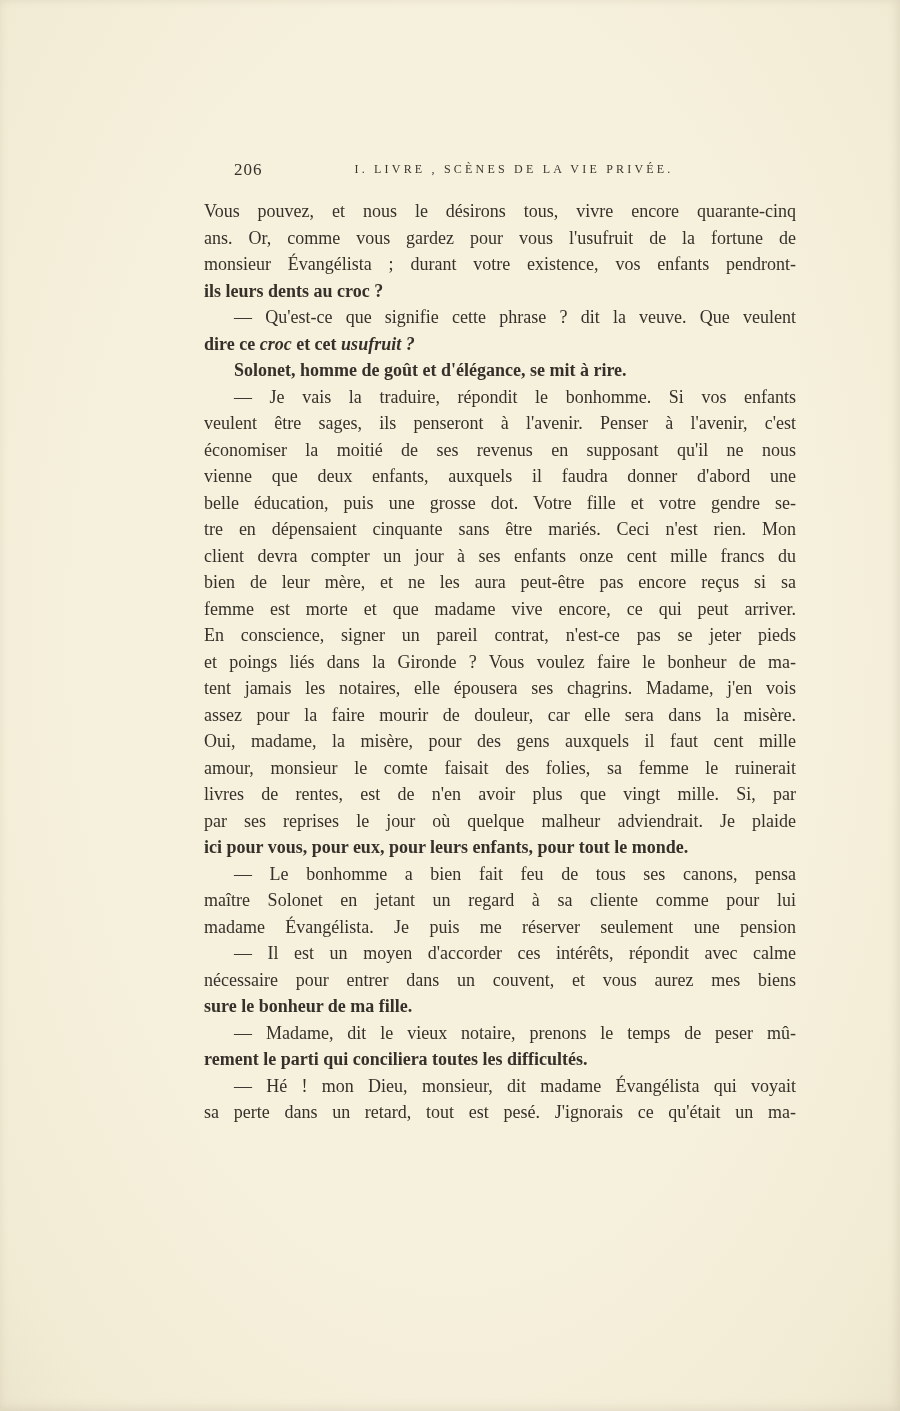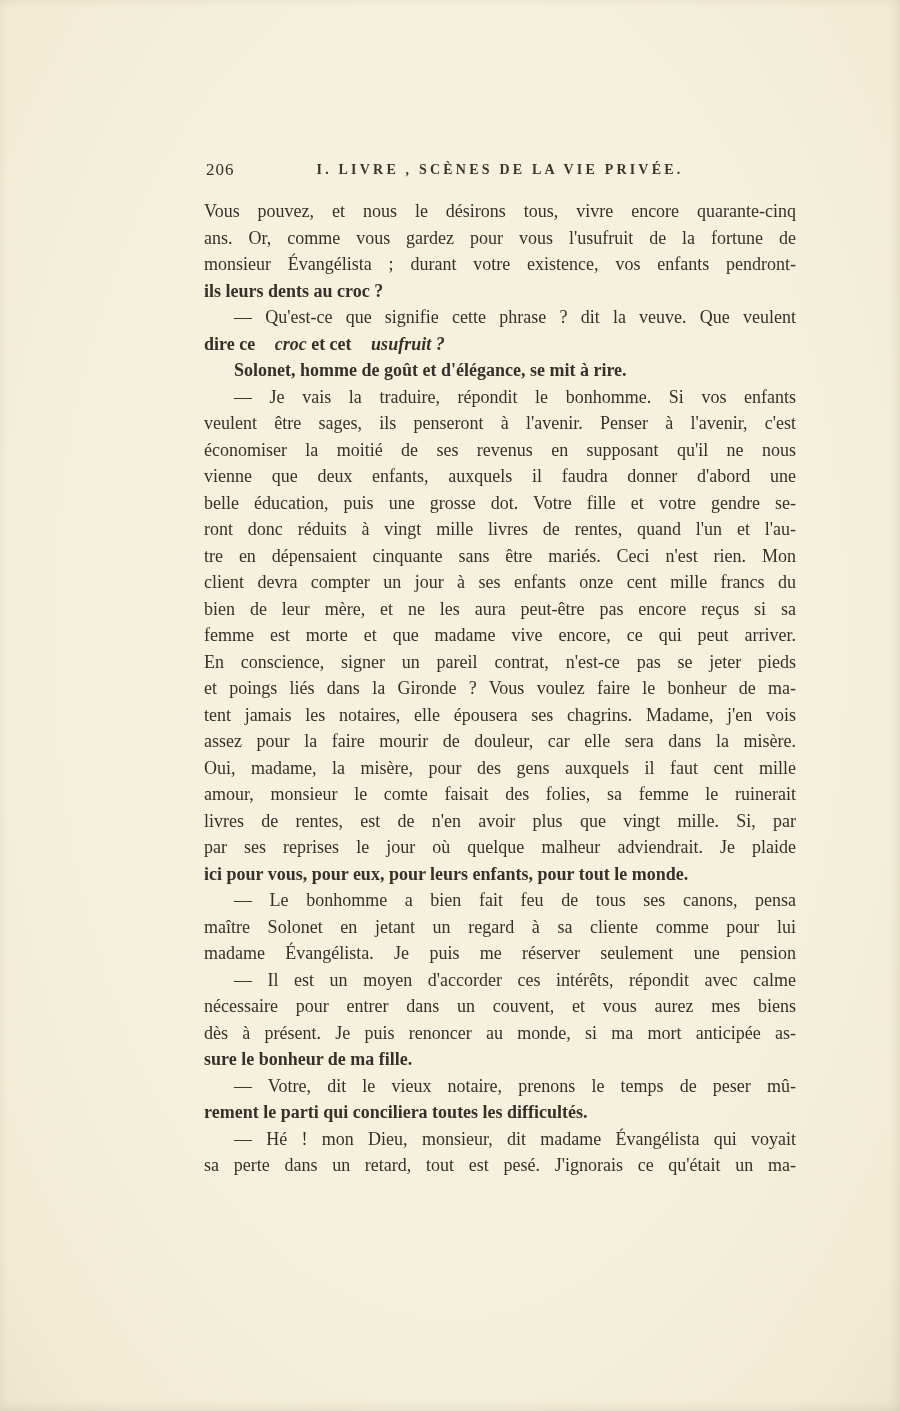--- a/index.html
+++ b/index.html
@@ -20,32 +20,33 @@
   .content {
     position: absolute;
     left: 204px;
     top: 158px;
     width: 592px;
   }
   .header-row {
     position: relative;
     height: 26px;
     margin-bottom: 14px;
+    margin-left: 28px;
   }
   .page-number {
     position: absolute;
     left: 2px;
     top: 2px;
     font-size: 17px;
     letter-spacing: 1px;
   }
   .running-header {
     text-align: center;
-    font-size: 14px;
-    font-weight: bold;
+    font-size: 12px;
+    font-weight: normal;
     letter-spacing: 3.2px;
     padding-top: 4px;
     color: #3a362e;
     white-space: nowrap;
   }
   .text-block {
     font-size: 18px;
     line-height: 26.5px;
     text-rendering: optimizeLegibility;
   }
@@ -54,21 +55,21 @@
     text-align: justify;
     text-align-last: justify;
   }
   .line.lastline {
     text-align-last: left;
     font-weight: bold;
   }
   .line.indent {
     text-indent: 30px;
   }
-  .italic { font-style: italic; margin-left: 15px; }
+  .italic { font-style: italic; }
 </style>
 </head>
 <body>
 
 <div class="page">
   <div class="content">
     <div class="header-row">
       <span class="page-number">206</span>
       <div class="running-header">I. LIVRE , SCÈNES DE LA VIE PRIVÉE.</div>
     </div>
@@ -85,21 +86,20 @@
         </div>
         <div class="paragraph">
           <div class="line lastline indent"><span>Solonet, homme de goût et d'élégance, se mit à rire.</span></div>
         </div>
         <div class="paragraph">
           <div class="line indent"><span>— Je vais la traduire, répondit le bonhomme. Si vos enfants</span></div>
           <div class="line"><span>veulent être sages, ils penseront à l'avenir. Penser à l'avenir, c'est</span></div>
           <div class="line"><span>économiser la moitié de ses revenus en supposant qu'il ne nous</span></div>
           <div class="line"><span>vienne que deux enfants, auxquels il faudra donner d'abord une</span></div>
           <div class="line"><span>belle éducation, puis une grosse dot. Votre fille et votre gendre se-</span></div>
-          <div class="line"><span>ront donc réduits à vingt mille livres de rentes, quand l'un et l'au-</span></div>
           <div class="line"><span>tre en dépensaient cinquante sans être mariés. Ceci n'est rien. Mon</span></div>
           <div class="line"><span>client devra compter un jour à ses enfants onze cent mille francs du</span></div>
           <div class="line"><span>bien de leur mère, et ne les aura peut-être pas encore reçus si sa</span></div>
           <div class="line"><span>femme est morte et que madame vive encore, ce qui peut arriver.</span></div>
           <div class="line"><span>En conscience, signer un pareil contrat, n'est-ce pas se jeter pieds</span></div>
           <div class="line"><span>et poings liés dans la Gironde ? Vous voulez faire le bonheur de ma-</span></div>
           <div class="line"><span>tent jamais les notaires, elle épousera ses chagrins. Madame, j'en vois</span></div>
           <div class="line"><span>assez pour la faire mourir de douleur, car elle sera dans la misère.</span></div>
           <div class="line"><span>Oui, madame, la misère, pour des gens auxquels il faut cent mille</span></div>
           <div class="line"><span>amour, monsieur le comte faisait des folies, sa femme le ruinerait</span></div>
@@ -108,25 +108,24 @@
           <div class="line lastline"><span>ici pour vous, pour eux, pour leurs enfants, pour tout le monde.</span></div>
         </div>
         <div class="paragraph">
           <div class="line indent"><span>— Le bonhomme a bien fait feu de tous ses canons, pensa</span></div>
           <div class="line"><span>maître Solonet en jetant un regard à sa cliente comme pour lui</span></div>
         </div>
         <div class="paragraph">
           <div class="line"><span>madame Évangélista. Je puis me réserver seulement une pension</span></div>
           <div class="line indent"><span>— Il est un moyen d'accorder ces intérêts, répondit avec calme</span></div>
           <div class="line"><span>nécessaire pour entrer dans un couvent, et vous aurez mes biens</span></div>
-          <div class="line"><span>dès à présent. Je puis renoncer au monde, si ma mort anticipée as-</span></div>
           <div class="line lastline"><span>sure le bonheur de ma fille.</span></div>
         </div>
         <div class="paragraph">
-          <div class="line indent"><span>— Votre, dit le vieux notaire, prenons le temps de peser mû-</span></div>
+          <div class="line indent"><span>— Madame, dit le vieux notaire, prenons le temps de peser mû-</span></div>
           <div class="line lastline"><span>rement le parti qui conciliera toutes les difficultés.</span></div>
         </div>
         <div class="paragraph">
           <div class="line indent"><span>— Hé ! mon Dieu, monsieur, dit madame Évangélista qui voyait</span></div>
           <div class="line"><span>sa perte dans un retard, tout est pesé. J'ignorais ce qu'était un ma-</span></div>
         </div>
       </div>
   </div>
 </div>
 

